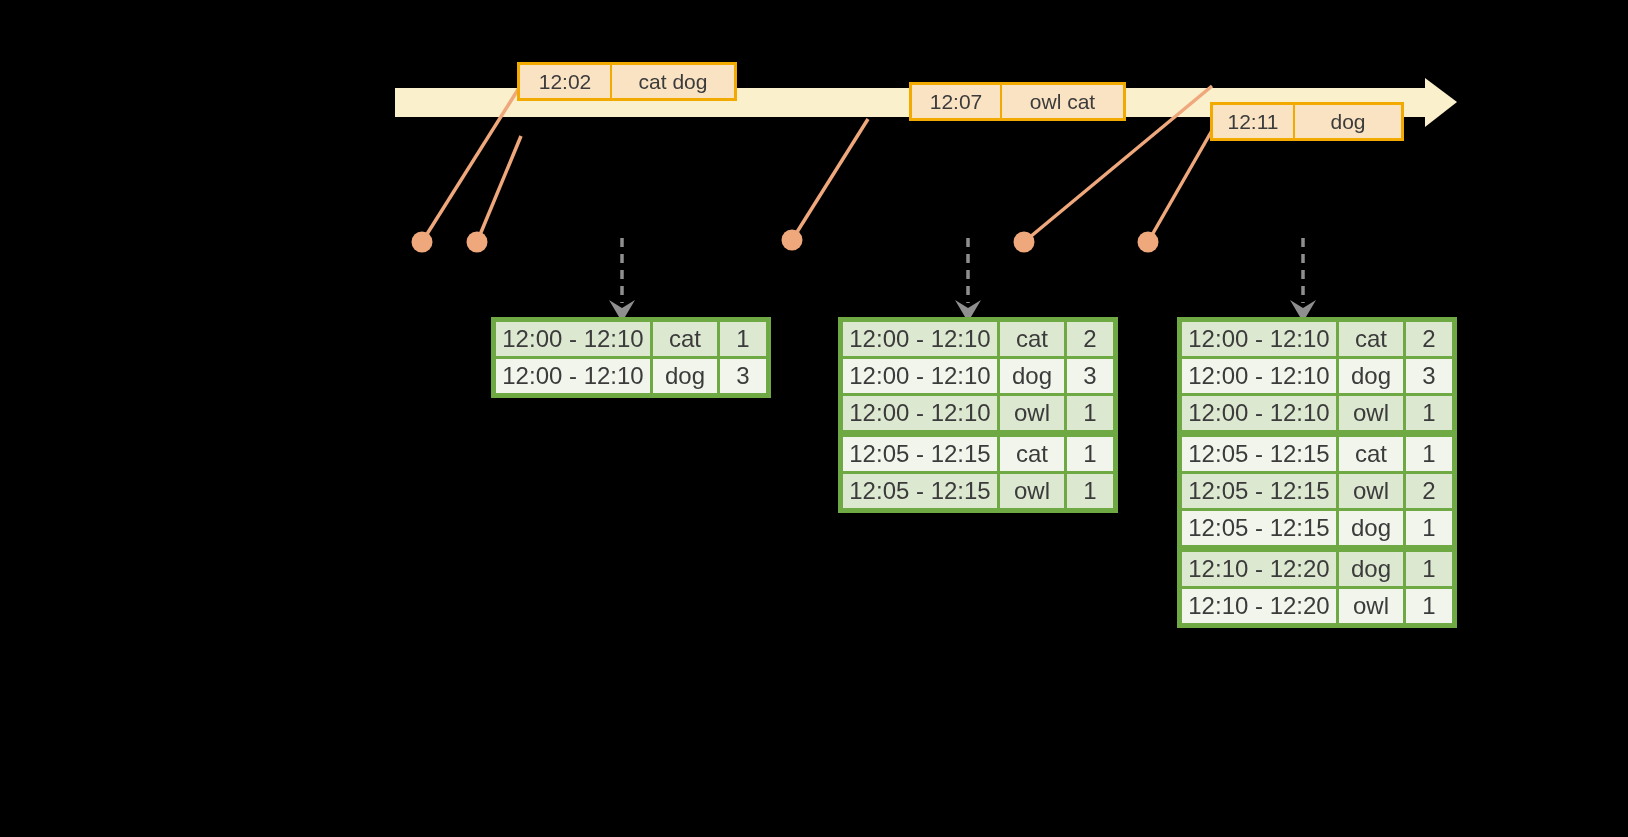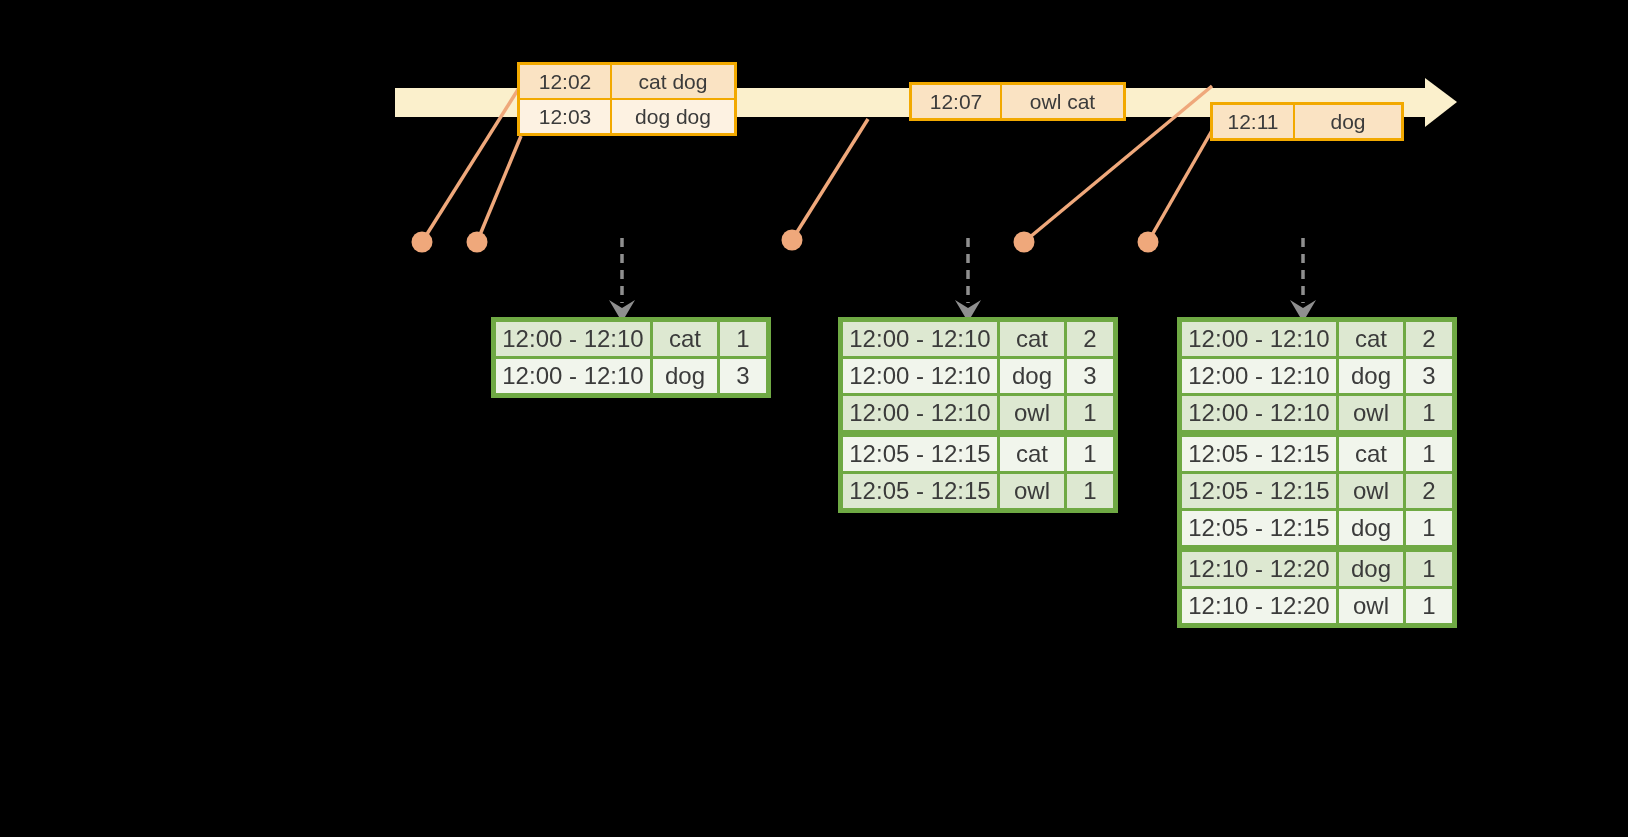--- a/index.html
+++ b/index.html
@@ -102,24 +102,20 @@
       <polygon class="dash-head" points="1290,300 1303,308 1316,300 1303,322"></polygon>
     </g>
   </svg>
 
   <table class="diagram-table event-table et1" style="left:517px; top:62px;">
     <tbody>
       <tr>
           <td class="time">12:02</td>
           <td class="words">cat dog</td>
         </tr>
-        <tr>
-          <td class="time">12:03</td>
-          <td class="words">dog dog</td>
-        </tr>
     </tbody>
   </table>
 
   <table class="diagram-table event-table et2" style="left:865px; top:82px;margin-left:44px;">
     <tbody>
       <tr>
           <td class="time">12:07</td>
           <td class="words">owl cat</td>
         </tr>
     </tbody>

